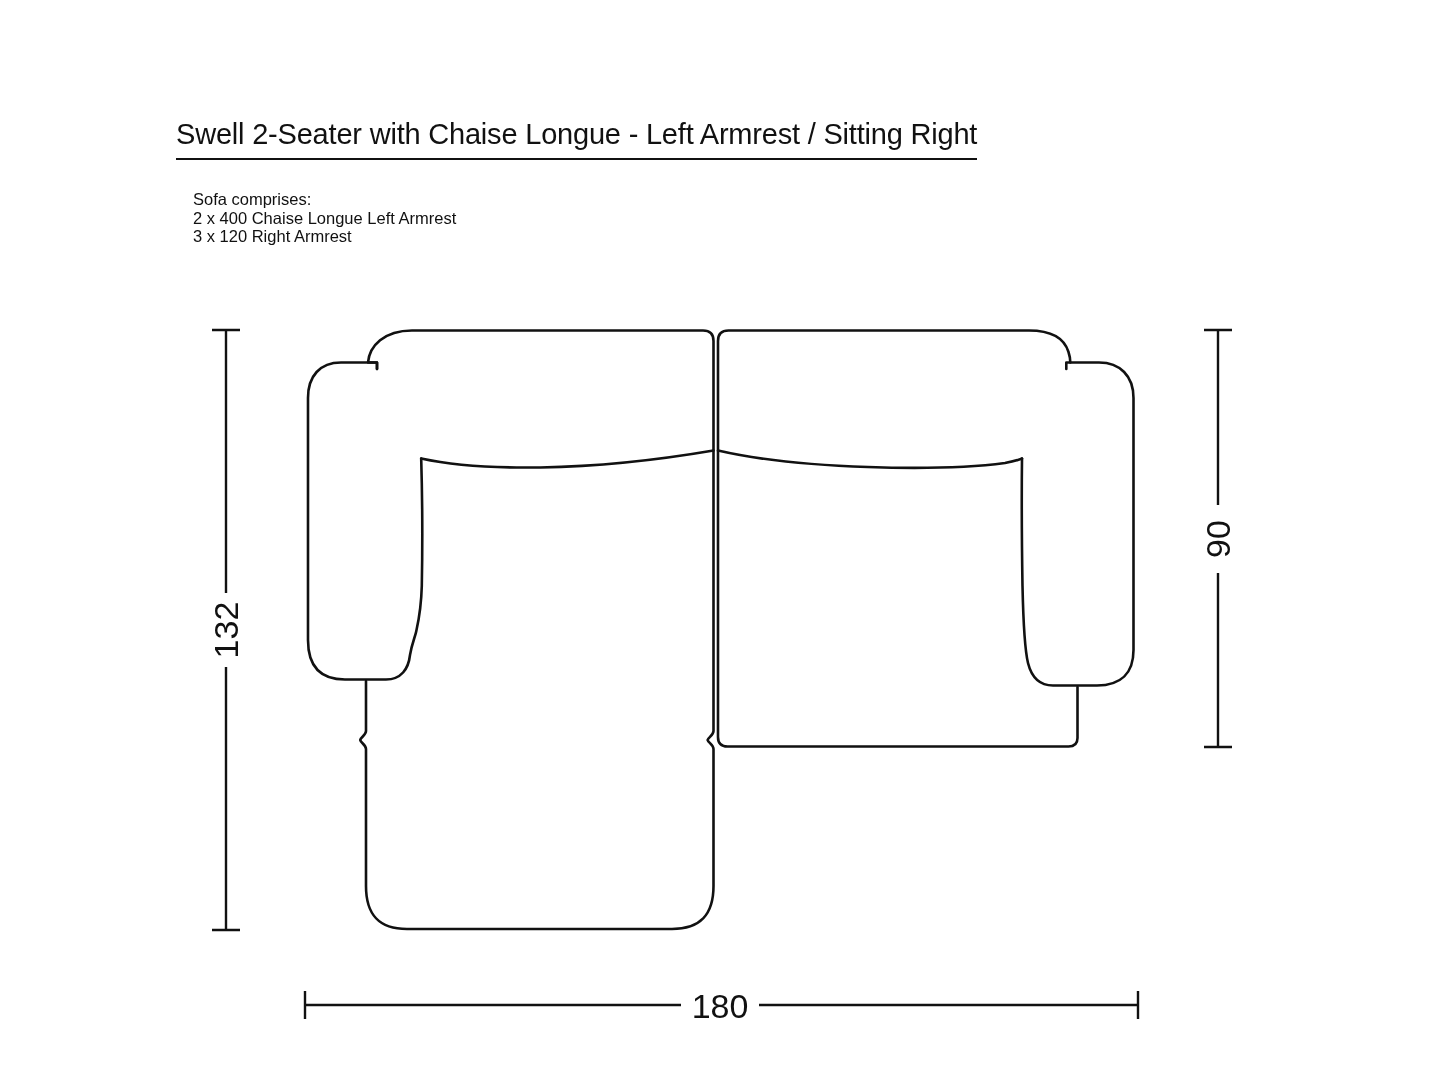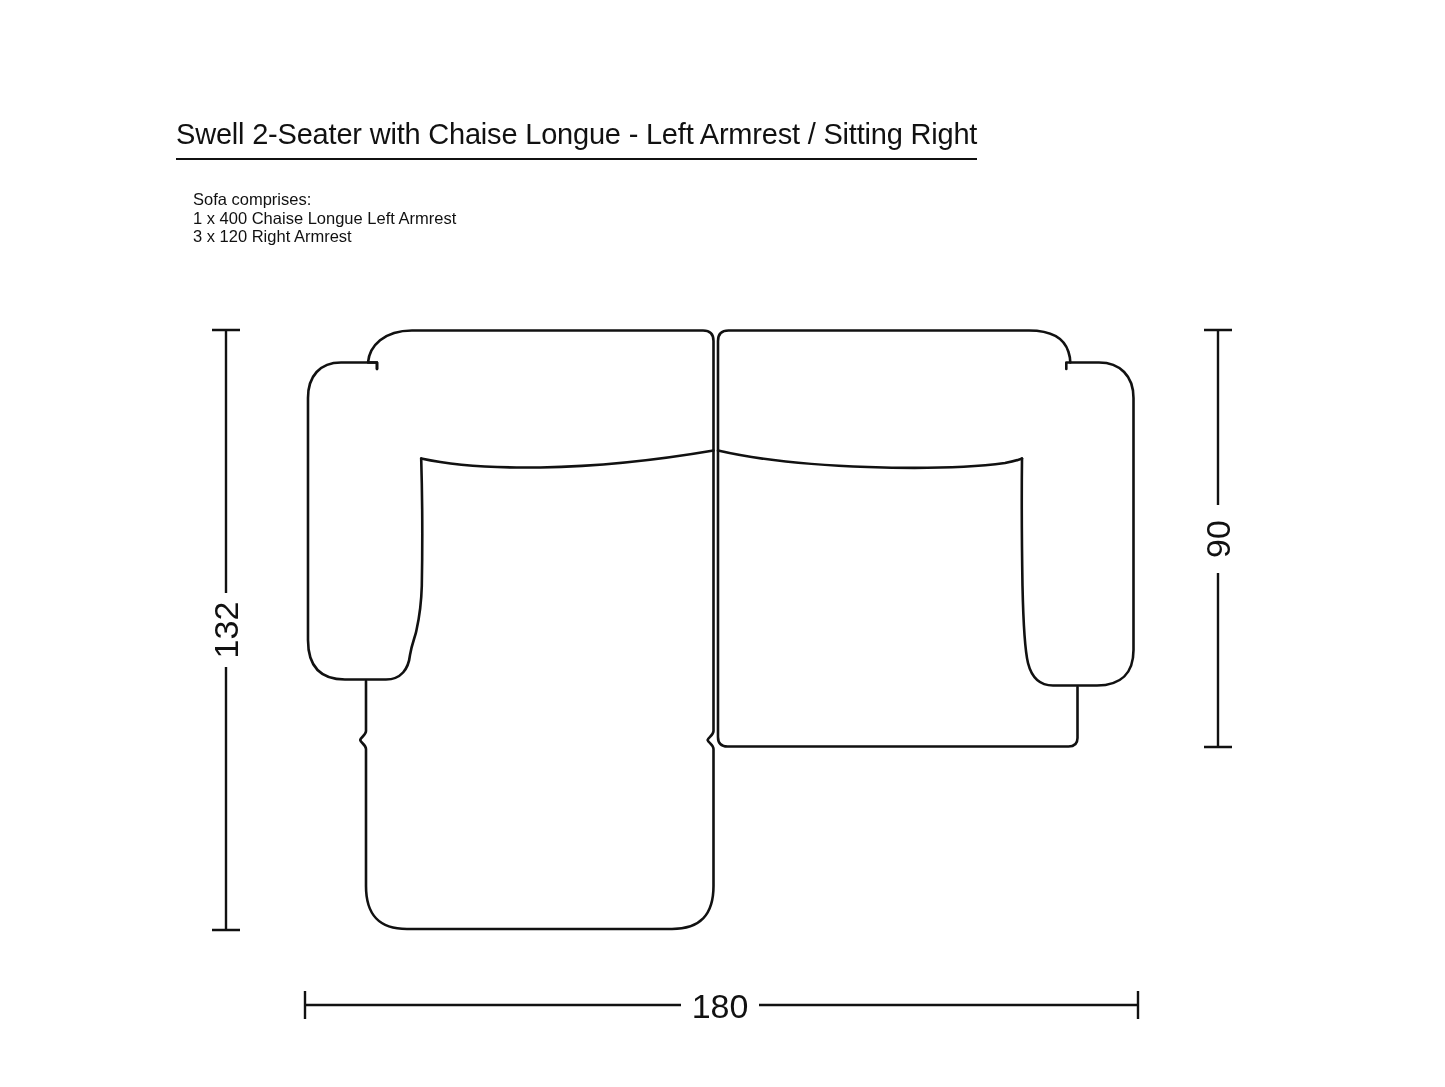--- a/index.html
+++ b/index.html
@@ -43,21 +43,21 @@
     fill:#111;
   }
 </style>
 </head>
 <body>
 
 <div class="title">Swell 2-Seater with Chaise Longue - Left Armrest / Sitting Right</div>
 
 <div class="comprises">
   <div>Sofa comprises:</div>
-  <div>1 x 400 Chaise Longue Left Armrest</div>
+  <div>2 x 400 Chaise Longue Left Armrest</div>
   <div>3 x 120 Right Armrest</div>
 </div>
 
 <svg class="drawing" width="1445" height="1087" viewBox="0 0 1445 1087" fill="none" stroke="#111111" stroke-width="2.6" stroke-linecap="round" stroke-linejoin="round">
 
   <g>
     <path d="
       M 377,369
       L 377,362.5
       L 368,362.5

